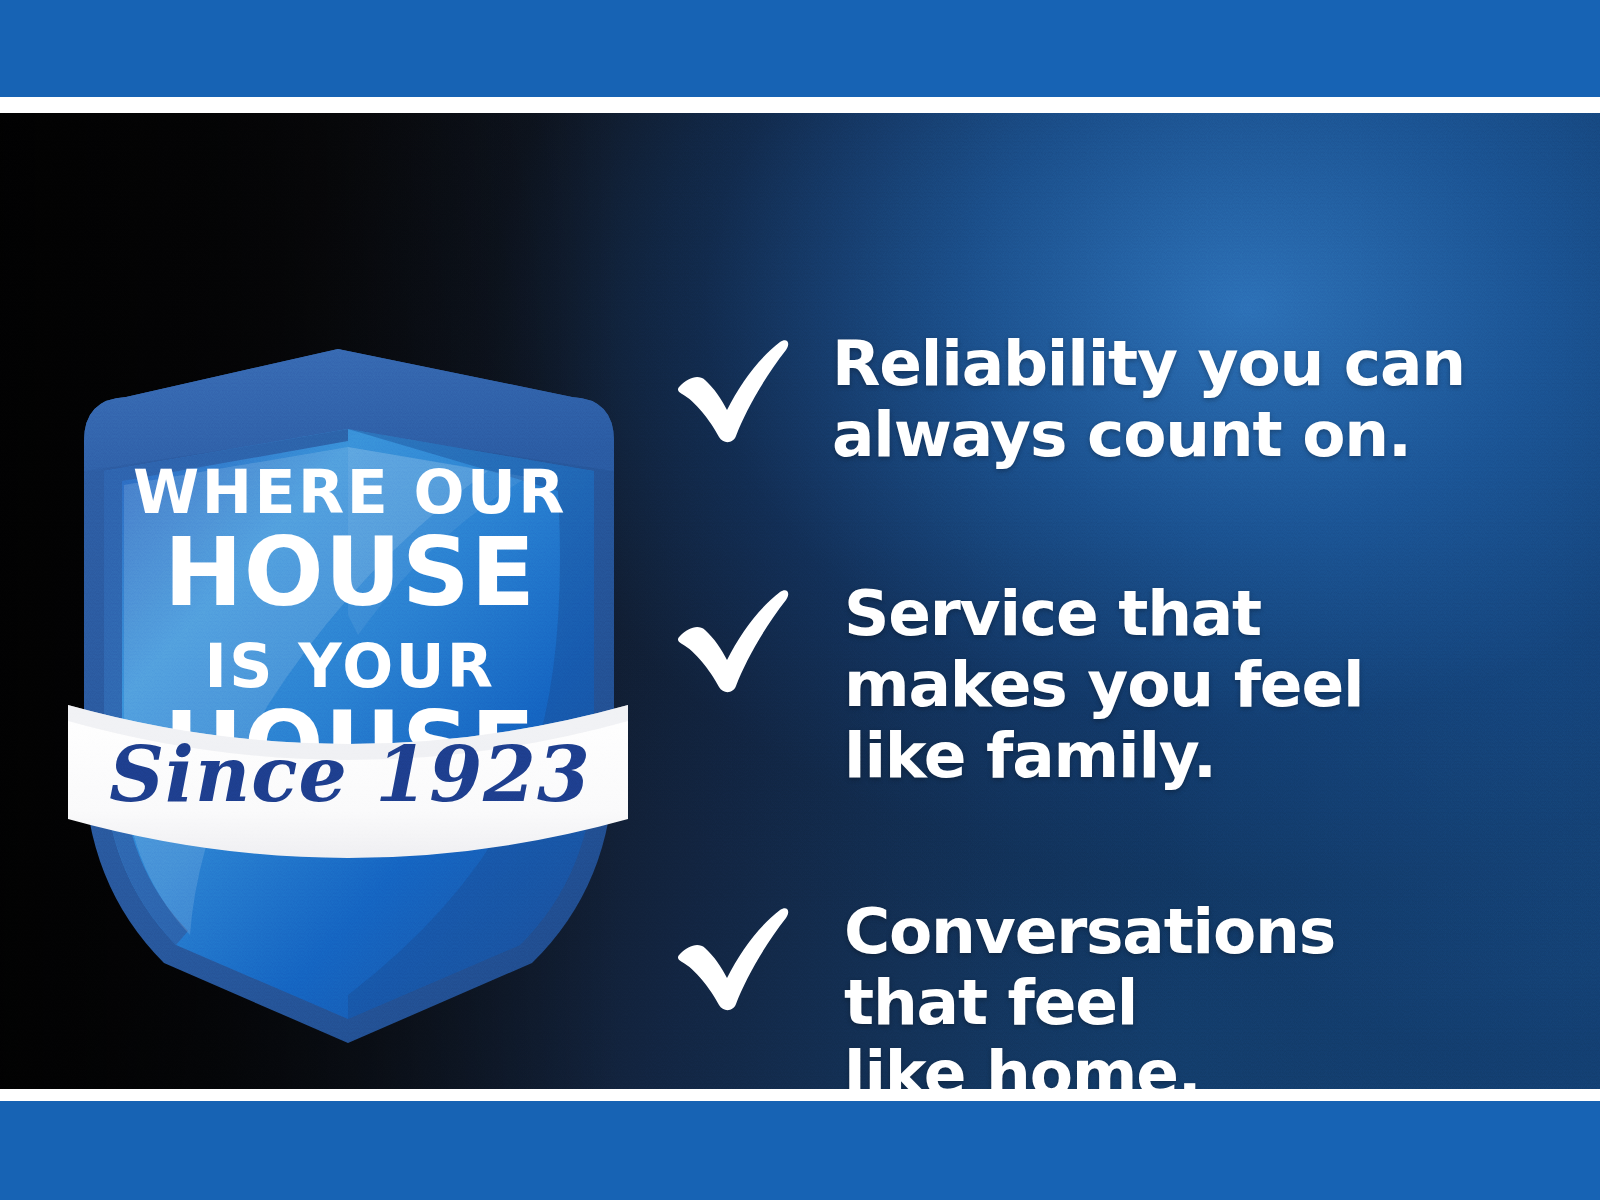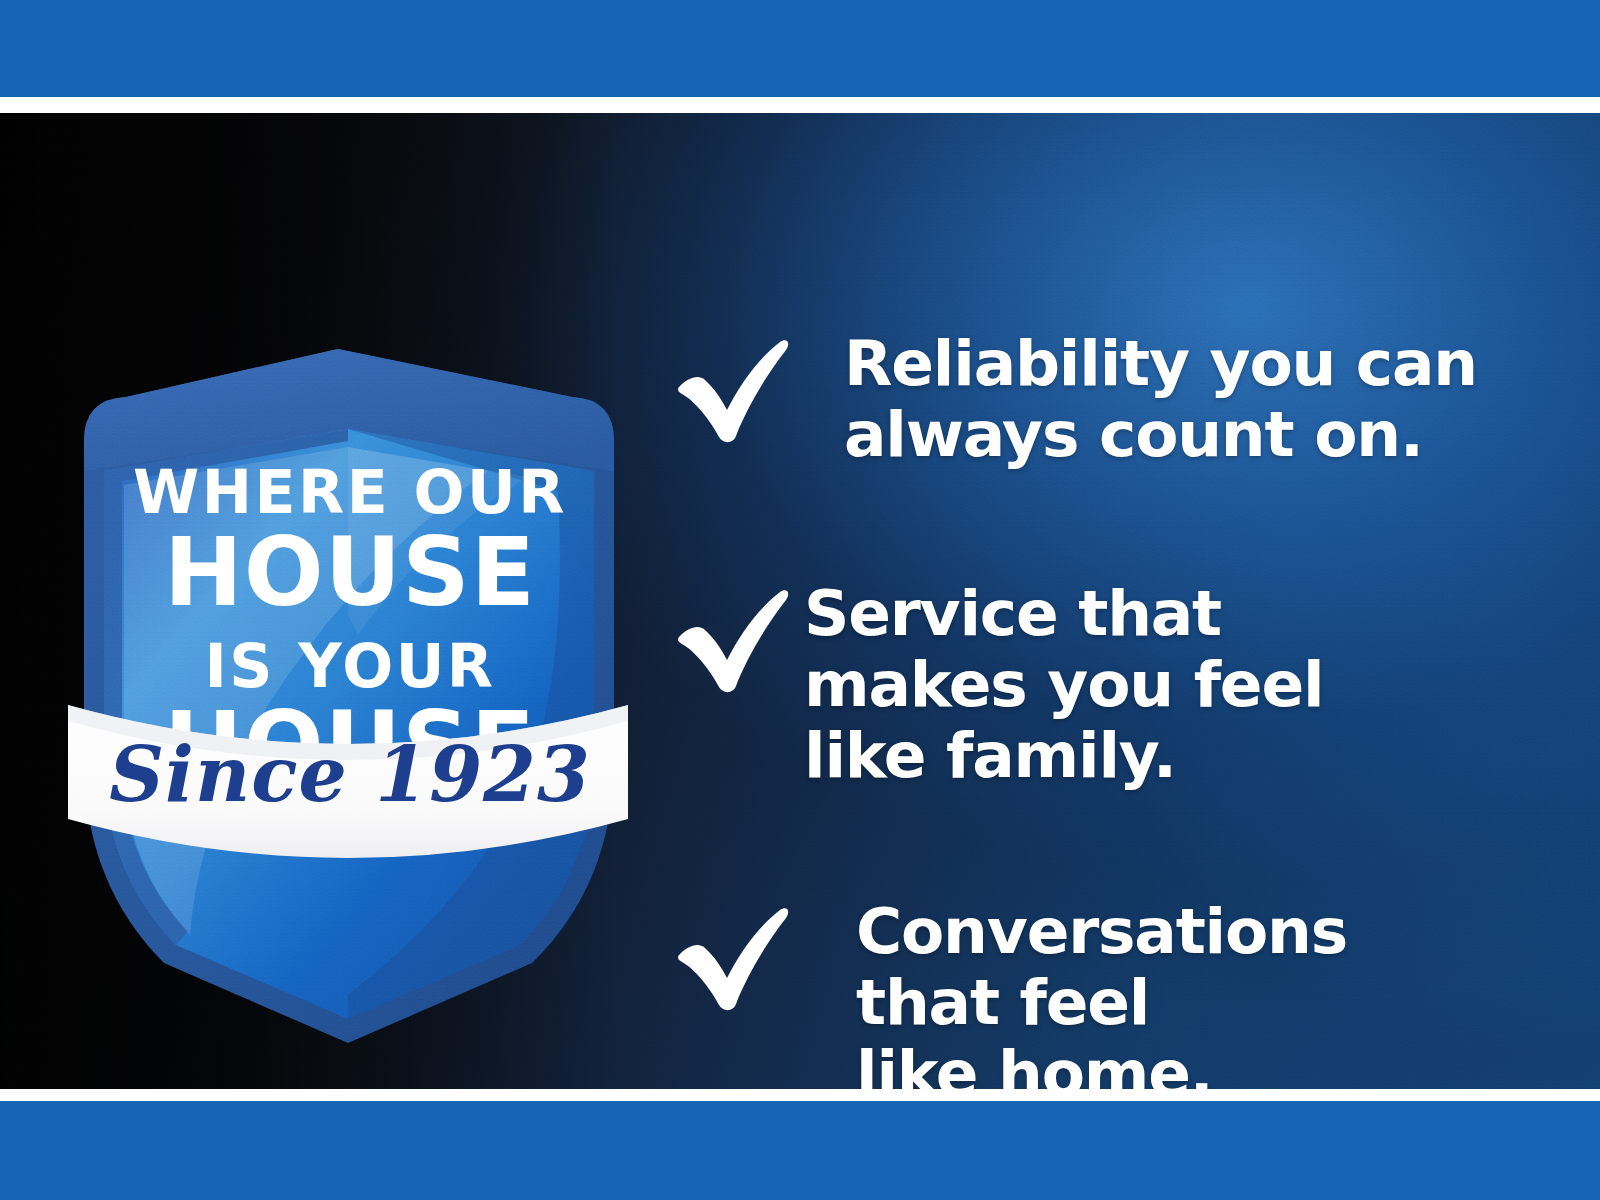--- a/index.html
+++ b/index.html
@@ -100,21 +100,20 @@
     position: absolute;
     left: 660px;
     top: 113px;
     width: 900px;
     height: 976px;
   }
   .benefit {
     position: absolute;
     display: flex;
     align-items: flex-start;
-    gap: 12px;
   }
   #benefit-0 { left: 14px;  top: 102px; }
   #benefit-1 { left: 14px;  top: 352px; }
   #benefit-2 { left: 14px;  top: 670px; }
 
   .check-icon {
     flex: 0 0 auto;
     width: 118px;
     height: 112px;
     margin-top: 6px;
@@ -125,21 +124,21 @@
     color: #ffffff;
     font-family: "DejaVu Sans", "Liberation Sans", sans-serif;
     font-weight: bold;
     font-size: 63px;
     line-height: 1.13;
     letter-spacing: -1.2px;
     white-space: pre-line;
     text-shadow: 0 2px 5px rgba(0,0,0,0.28);
   }
   #benefit-0 .benefit-text { margin-left: 40px; }
-  #benefit-1 .benefit-text { }
+  #benefit-1 .benefit-text { margin-left: 52px; }
   #benefit-2 .benefit-text { margin-left: 52px; }
 </style>
 </head>
 <body>
 
 <div id="card">
 
   <div id="top-bar" class="brand-bar"></div>
 
   <div id="panel">

